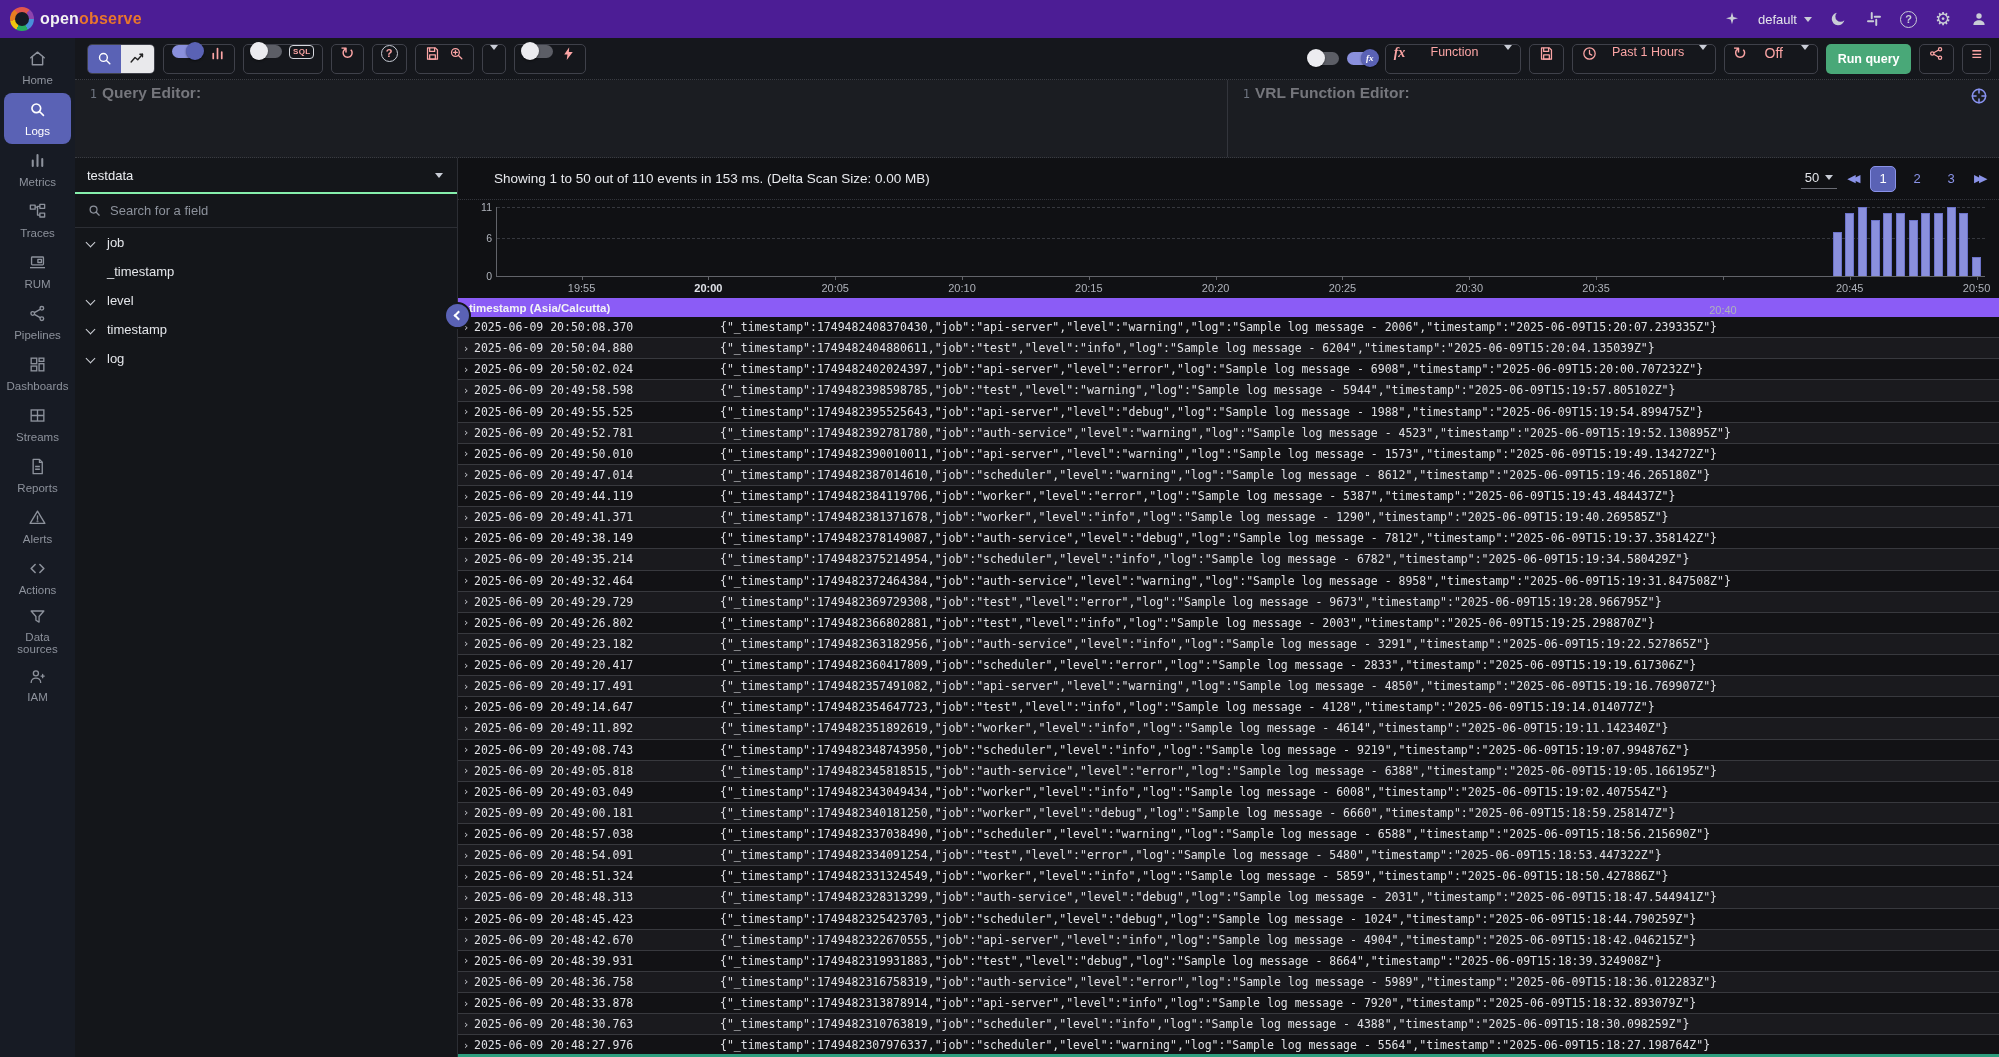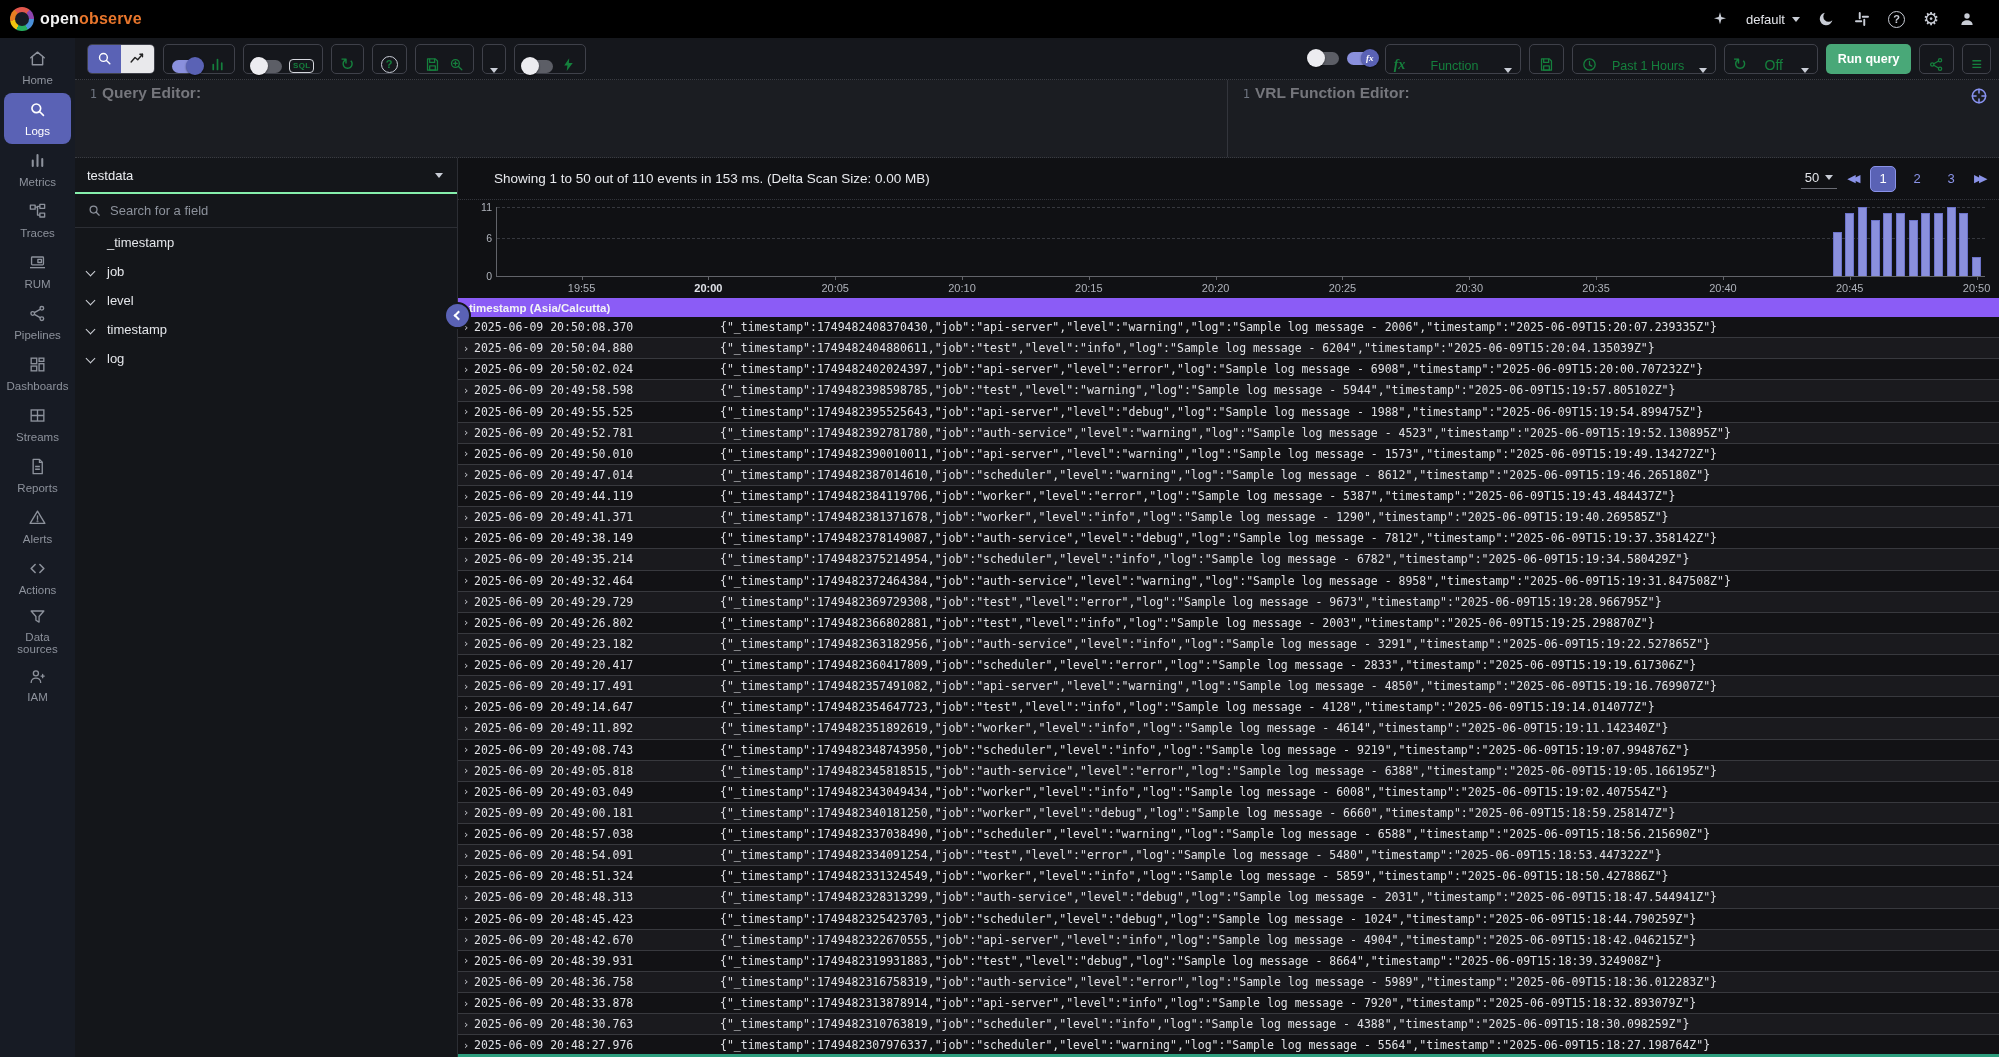--- a/index.html
+++ b/index.html
@@ -1,21 +1,21 @@
 <!DOCTYPE html>
 <html><head>
 <meta charset="utf-8">
 <style>
   * { margin:0; padding:0; box-sizing:border-box; }
   html,body { background:#0d0e11; }
   body { font-family:"Liberation Sans", sans-serif; }
   #app { position:relative; width:1999px; height:1057px; background:#101114; overflow:hidden; color:#e8e8ea; }
 
   
-  .top-header { position:absolute; left:0; top:0; width:100%; height:38px; background:#000000; display:flex; align-items:center; justify-content:space-between; padding:0 22px 0 10px; z-index:5; }
+  .top-header { position:absolute; left:0; top:0; width:100%; height:38px; background:#4c1d95; display:flex; align-items:center; justify-content:space-between; padding:0 10px 0 10px; z-index:5; }
   .logo-wrap { display:flex; align-items:center; gap:6px; }
   .logo-ring { width:24px; height:24px; border-radius:50%; background:conic-gradient(#e2574c 0 40deg,#8e44ad 40deg 90deg,#4a90d9 90deg 150deg,#27ae60 150deg 210deg,#f1c40f 210deg 260deg,#e67e22 260deg 320deg,#e2574c 320deg 360deg); position:relative; }
   .logo-ring::after { content:""; position:absolute; inset:5px; border-radius:50%; background:#171b24; }
   .logo-text { font-size:16px; font-weight:bold; letter-spacing:.2px; }
   .logo-text .open { color:#f2f2f2; }
   .logo-text .observe { color:#e8762c; }
   .hdr-right { display:flex; align-items:center; gap:16px; color:#c9cdd6;justify-content:flex-end; }
   .hdr-icon { width:20px; height:20px; display:flex; align-items:center; justify-content:center; cursor:pointer; }
   .hdr-icon svg { width:18px; height:18px; }
   .org-select { display:flex; align-items:center; gap:7px; font-size:13px; color:#e3e5ea; cursor:pointer; }
@@ -26,21 +26,21 @@
   
   .nav-rail { position:absolute; left:0; top:38px; width:75px; bottom:0; background:#171b24; display:flex; flex-direction:column; align-items:center; padding-top:4px; z-index:4; }
   .nav-item { width:67px; min-height:51px; display:flex; flex-direction:column; align-items:center; justify-content:center; gap:3px; color:#8d929c; font-size:11.5px; border-radius:8px; cursor:pointer; padding:4px 2px; text-align:center; line-height:1.05; }
   .nav-item svg { width:19px; height:19px; }
   .nav-item.active { background:#5a62b5; color:#ffffff; }
   .nav-label { white-space:pre-line; }
 
   
   .toolbar { position:absolute; left:75px; top:38px; right:0; height:42px; background:#15171c; border-bottom:1px dotted #3a3c42; display:flex; align-items:center; justify-content:space-between; padding:0 8px 0 12px; z-index:3; }
   .tb-left, .tb-right { display:flex; align-items:center; gap:8px; }
-  .tb-btn { height:30px; border:1px solid #3f414a; border-radius:5px; background:transparent; display:flex; align-items:flex-end; justify-content:center; gap:7px; padding:0 8px; color:#15803d; cursor:pointer; font-size:12.5px; }
+  .tb-btn { height:30px; border:1px solid #3f414a; border-radius:5px; background:transparent; display:flex; align-items:flex-start; justify-content:center; gap:7px; padding:0 8px; color:#fca5a5; cursor:pointer; font-size:12.5px; }
   .tb-btn svg { width:17px; height:17px; }
   .split-btn { display:flex; height:30px; border-radius:5px; overflow:hidden; border:1px solid #3f414a; cursor:pointer; }
   .split-half { width:33px; display:flex; align-items:center; justify-content:center; }
   .split-half svg { width:17px; height:17px; }
   .split-half.sel { background:#5a62b5; color:#fff; }
   .split-half.unsel { background:#e9e9ec; color:#222; }
   .toggle { width:30px; height:13px; border-radius:7px; background:#5c5e66; position:relative; flex:none; }
   .toggle .knob { position:absolute; top:-3px; left:-2px; width:18px; height:18px; border-radius:50%; background:#ececf0; box-shadow:0 1px 2px rgba(0,0,0,.5); }
   .toggle.on { background:#8a90dd; }
   .toggle.on .knob { left:auto; right:-2px; background:#5a62b5; }
@@ -378,25 +378,25 @@
     </div>
     <div class="field-search">
       <svg viewBox="0 0 24 24" fill="none" stroke="currentColor" stroke-width="2" stroke-linecap="round">
           <circle cx="10.5" cy="10.5" r="5.5"></circle>
           <path d="M14.8 14.8L19.5 19.5"></path>
         </svg>
       <span class="ph">Search for a field</span>
     </div>
     <div id="fieldList">
         <div class="field-row">
-          <span>_timestamp</span>
-        </div>
-        <div class="field-row">
           <span class="chev"></span>
           <span>job</span>
+        </div>
+        <div class="field-row">
+          <span>_timestamp</span>
         </div>
         <div class="field-row">
           <span class="chev"></span>
           <span>level</span>
         </div>
         <div class="field-row">
           <span class="chev"></span>
           <span>timestamp</span>
         </div>
         <div class="field-row">
@@ -446,21 +446,21 @@
           <span class="xtick" style="left: 39.7727%;">20:15</span>
           <span class="xtick-mark" style="left: 39.7727%;"></span>
           <span class="xtick" style="left: 48.2955%;">20:20</span>
           <span class="xtick-mark" style="left: 48.2955%;"></span>
           <span class="xtick" style="left: 56.8182%;">20:25</span>
           <span class="xtick-mark" style="left: 56.8182%;"></span>
           <span class="xtick" style="left: 65.3409%;">20:30</span>
           <span class="xtick-mark" style="left: 65.3409%;"></span>
           <span class="xtick" style="left: 73.8636%; text-align: center;">20:35</span>
           <span class="xtick-mark" style="left: 73.8636%;"></span>
-          <span class="xtick" style="left: 82.3864%;">20:40</span>
+          <span class="xtick" style="left: 82.3864%; margin-top: 22px;">20:40</span>
           <span class="xtick-mark" style="left: 82.3864%;"></span>
           <span class="xtick" style="left: 90.9091%;">20:45</span>
           <span class="xtick-mark" style="left: 90.9091%;"></span>
           <span class="xtick" style="left: 99.4318%;">20:50</span>
           <span class="xtick-mark" style="left: 99.4318%;"></span>
           <div class="bar" style="left: calc(90.0568% - 4.5px); width: 9px; height: 63.6364%; background: rgb(138, 144, 221);"></div>
           <div class="bar" style="left: calc(90.9091% - 4.5px); width: 9px; height: 90.9091%; background: rgb(138, 144, 221);"></div>
           <div class="bar" style="left: calc(91.7614% - 4.5px); width: 9px; height: 100%; background: rgb(138, 144, 221);"></div>
           <div class="bar" style="left: calc(92.6136% - 4.5px); width: 9px; height: 81.8182%; background: rgb(138, 144, 221);"></div>
           <div class="bar" style="left: calc(93.4659% - 4.5px); width: 9px; height: 90.9091%; background: rgb(138, 144, 221);"></div>

